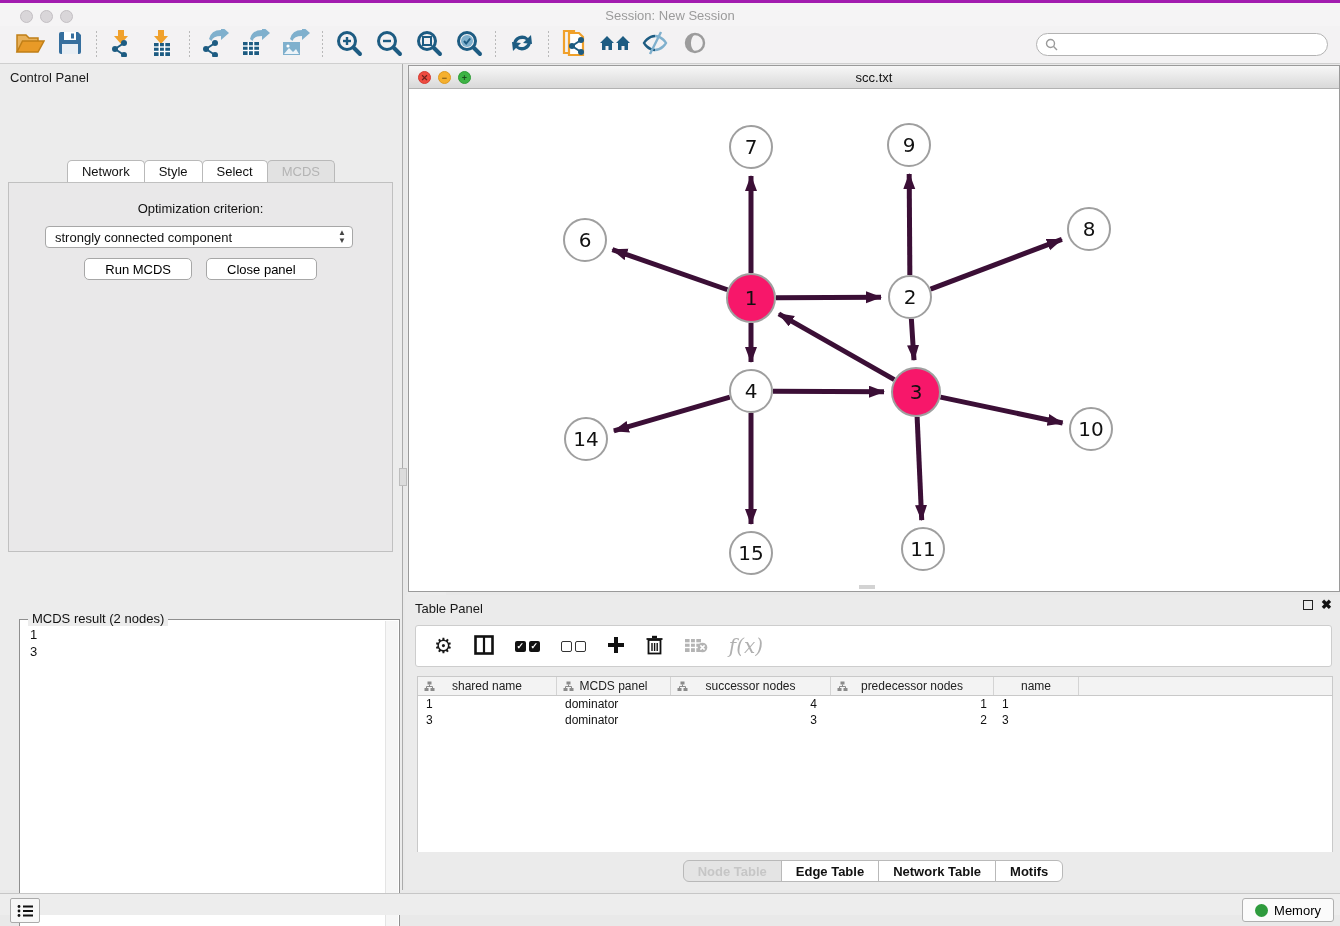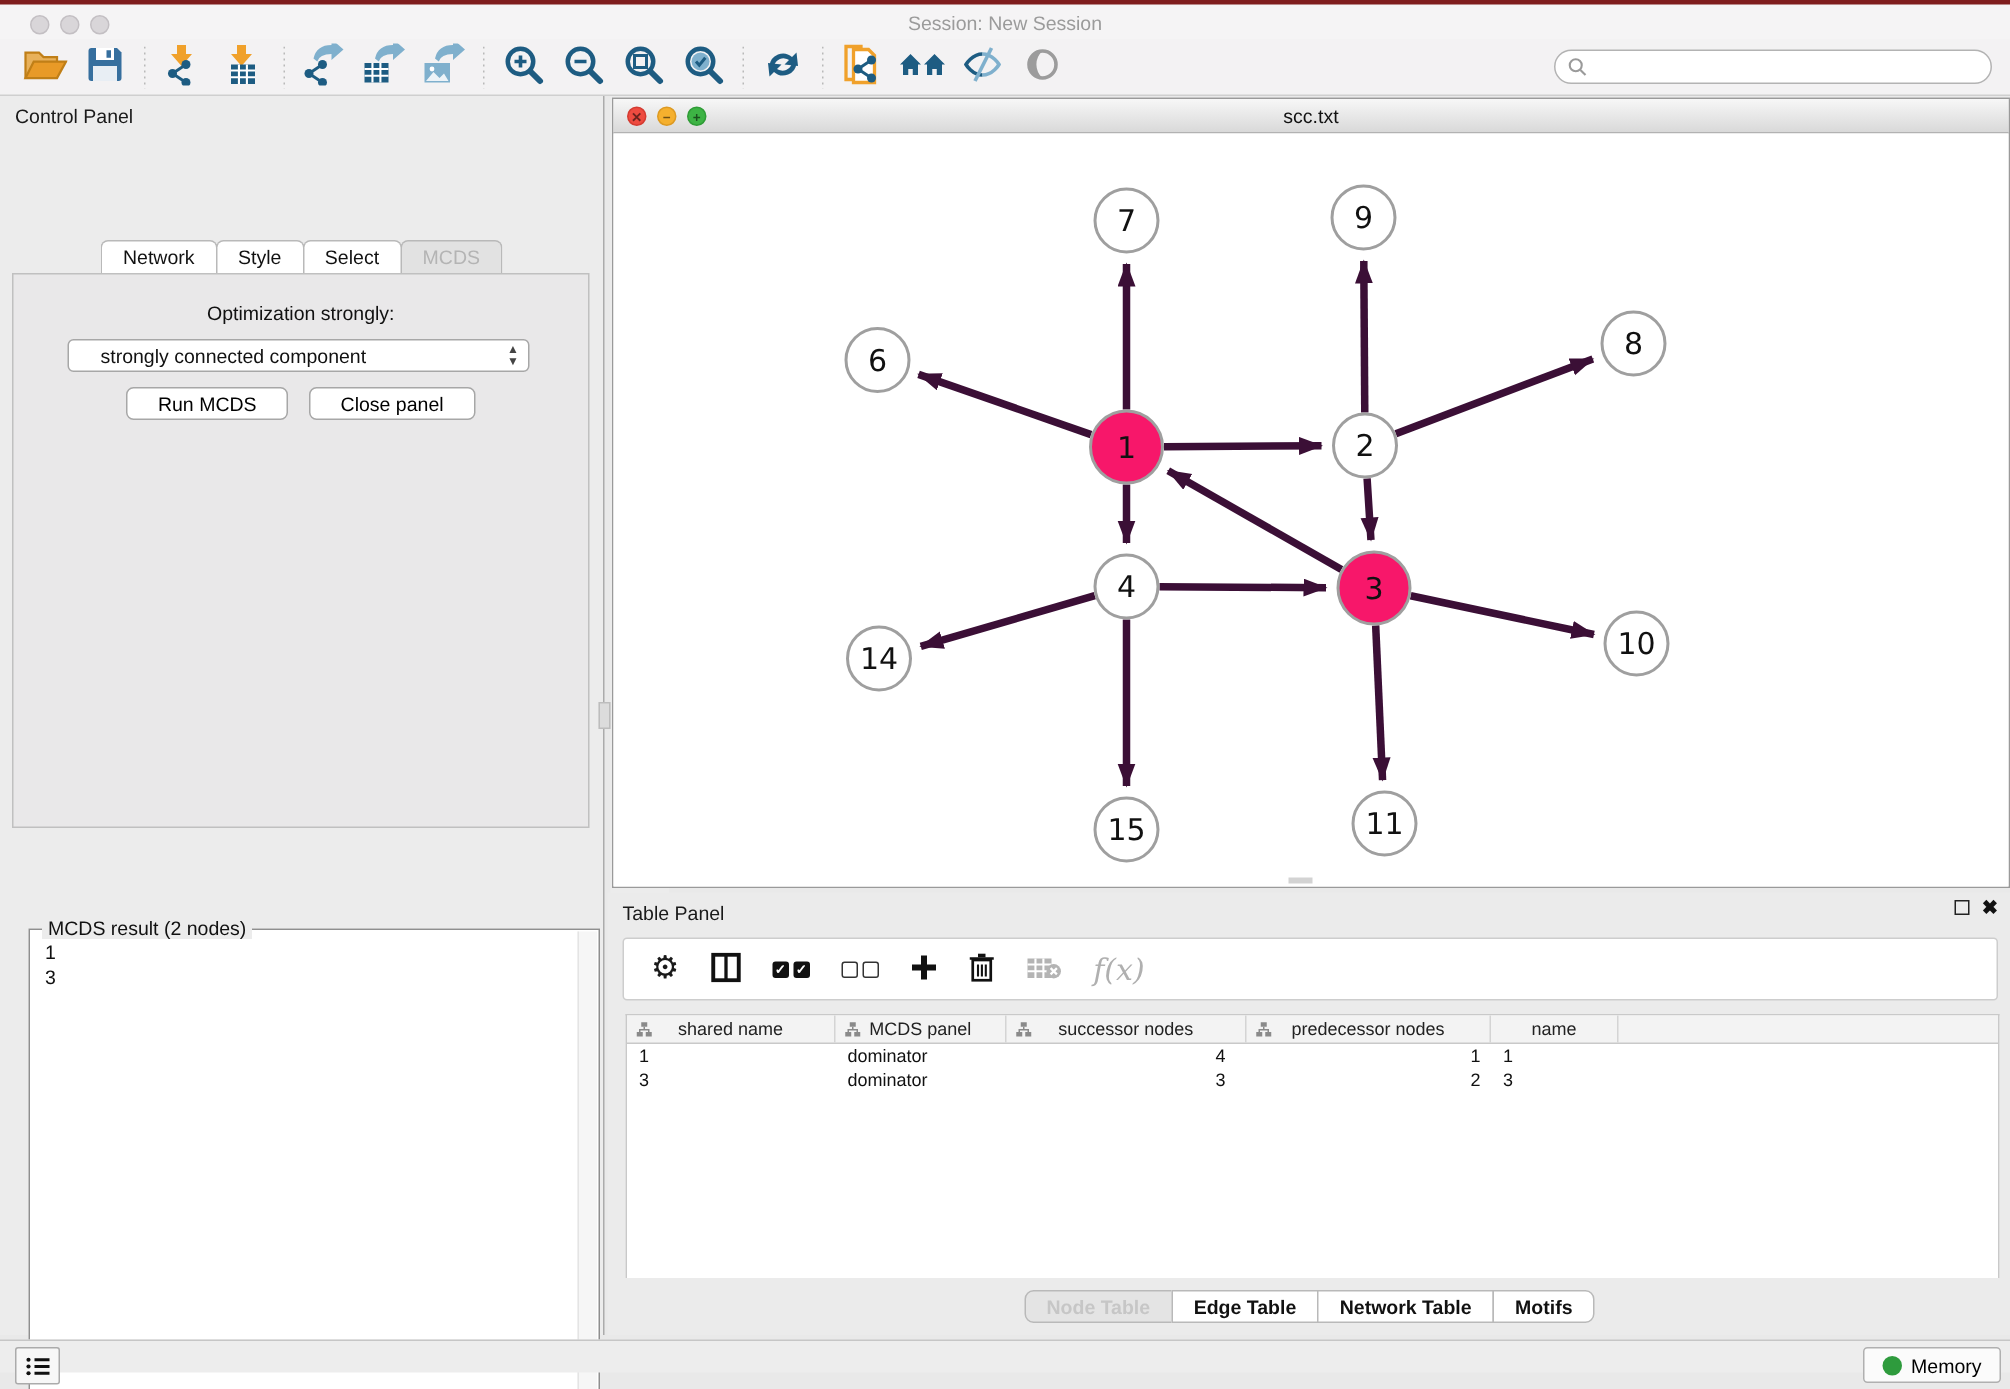--- a/index.html
+++ b/index.html
@@ -5,21 +5,21 @@
   * { margin:0; padding:0; box-sizing:border-box; }
   html,body { width:1340px; height:926px; }
   body {
     font-family:"Liberation Sans", sans-serif;
     font-size:13px; color:#111;
     background:#e9e9e9; overflow:hidden; position:relative;
   }
   
   .titlebar {
     position:absolute; left:0; top:0; width:1340px; height:26px;
-    background:#f5f4f5; border-top:3px solid #7f1d1d;
+    background:#f5f4f5; border-top:3px solid #a21caf;
   }
   .traffic-inactive { position:absolute; top:7px; width:13px; height:13px; border-radius:50%;
     background:#d9d6d9; border:1px solid #c3bfc3; }
   .app-title { position:absolute; top:5px; left:0; right:0; text-align:center; color:#9b9b9b; font-size:13px; }
   .toolbar {
     position:absolute; left:0; top:26px; width:1340px; height:38px;
     background:#f3f2f3; border-bottom:1px solid #cfcfcf;
     display:flex; align-items:center; padding-left:10px;
   }
   .tb-btn { width:40px; height:32px; display:flex; align-items:center; justify-content:center; }
@@ -37,21 +37,21 @@
   .float-icon { width:10px; height:10px; border:1.5px solid #222; display:inline-block; }
   .close-x { font-size:13px; font-weight:bold; color:#111; line-height:10px; }
   .cp-tabs { position:absolute; left:0; top:96px; width:401px; display:flex; justify-content:center; z-index:2; }
   .tab { height:22px; padding:3px 14px 0 14px; background:#fff; border:1px solid #b9b9b9;
     border-bottom:none; border-radius:5px 5px 0 0; margin-right:-1px; font-size:13px; }
   .tab.active-gray { background:#e2e2e2; color:#b4b4b4; }
   .cp-body { position:absolute; left:8px; top:118px; width:385px; height:370px;
     background:#e9e8e9; border:1px solid #c0c0c0; }
   .opt-label { text-align:center; margin-top:18px; font-size:13px; }
   .combo { position:absolute; left:36px; top:43px; width:308px; height:22px; background:#fff;
-    border:1px solid #a7a7a7; border-radius:4px; display:flex; align-items:center; padding-left:21px; font-size:13px; }
+    border:1px solid #a7a7a7; border-radius:4px; display:flex; align-items:center; padding-left:9px; font-size:13px; }
   .combo-arrows { position:absolute; right:6px; top:2px; display:flex; flex-direction:column; line-height:8px;
     font-size:8px; color:#444; }
   .cp-buttons { position:absolute; left:0; top:75px; width:100%; display:flex; justify-content:center; gap:14px; }
   .btn { height:22px; padding:2px 20px; background:#fff; border:1px solid #a7a7a7; border-radius:5px; font-size:13px;
     font-family:"Liberation Sans", sans-serif; }
   .result-box { position:absolute; left:10px; top:436px; width:381px; height:376px;
     border:1px solid #8f8f8f; background:#fff; }
   .result-legend { position:absolute; left:8px; top:-9px; background:#ececec; padding:0 4px; font-size:13px; }
   .result-text { position:absolute; left:4px; top:4px; right:16px; bottom:4px;
     font-size:13px; line-height:17px; white-space:pre; padding:2px 0 0 6px; }
@@ -272,21 +272,21 @@
       <span class="close-x">✖</span>
     </span>
   </div>
   <div class="cp-tabs" id="cp-tabs">
       <div class="tab">Network</div>
       <div class="tab">Style</div>
       <div class="tab">Select</div>
       <div class="tab active-gray">MCDS</div>
     </div>
   <div class="cp-body">
-    <div class="opt-label">Optimization strongly:</div>
+    <div class="opt-label">Optimization criterion:</div>
     <div class="combo">
       <span>strongly connected component</span>
       <span class="combo-arrows">
           <span>▲</span>
           <span>▼</span>
         </span>
     </div>
     <div class="cp-buttons">
       <button class="btn">Run MCDS</button>
       <button class="btn">Close panel</button>

